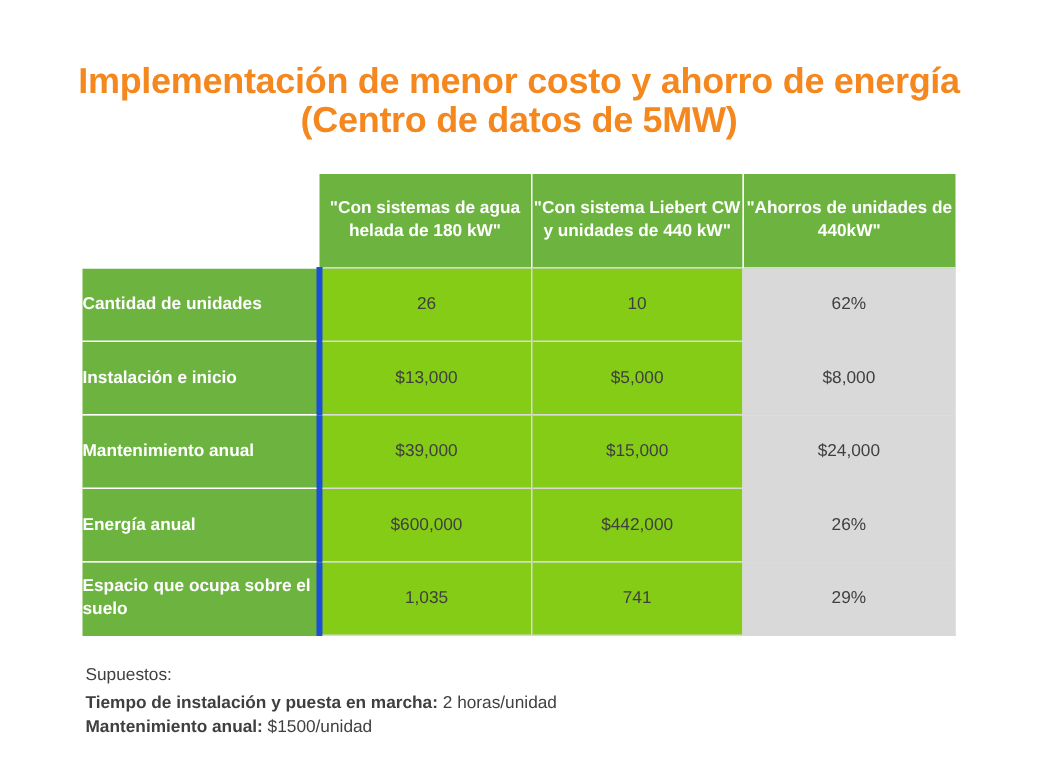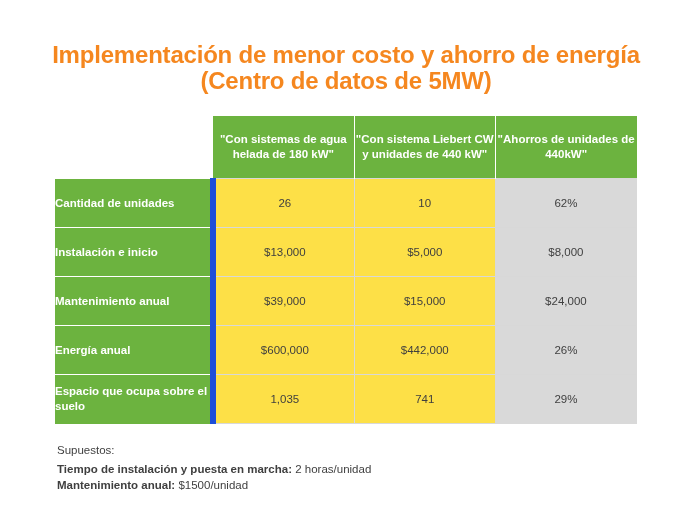--- a/index.html
+++ b/index.html
@@ -67,25 +67,25 @@
   .row-label {
     background: #6cb33f;
     color: #ffffff;
     font-size: 11.5px;
     font-weight: bold;
     line-height: 15px;
     text-align: left;
     vertical-align: middle;
     padding: 6px 0 6px 14px;
     border-top: 1px solid #ffffff;
-    border-right: 6px solid #1d4ed8;
+    border-right: 4px solid #1d4ed8;
     width: 158px;
   }
   .val-cell {
-    background: #fde047;
+    background: #84cc16;
     color: #3f3f3f;
     font-size: 11.5px;
     text-align: center;
     vertical-align: middle;
     height: 48px;
     border-top: 1px solid #d8d8d8;
     border-right: 1px solid #d8d8d8;
   }
   .val-cell.first {
     border-left: 1px solid #d8d8d8;

